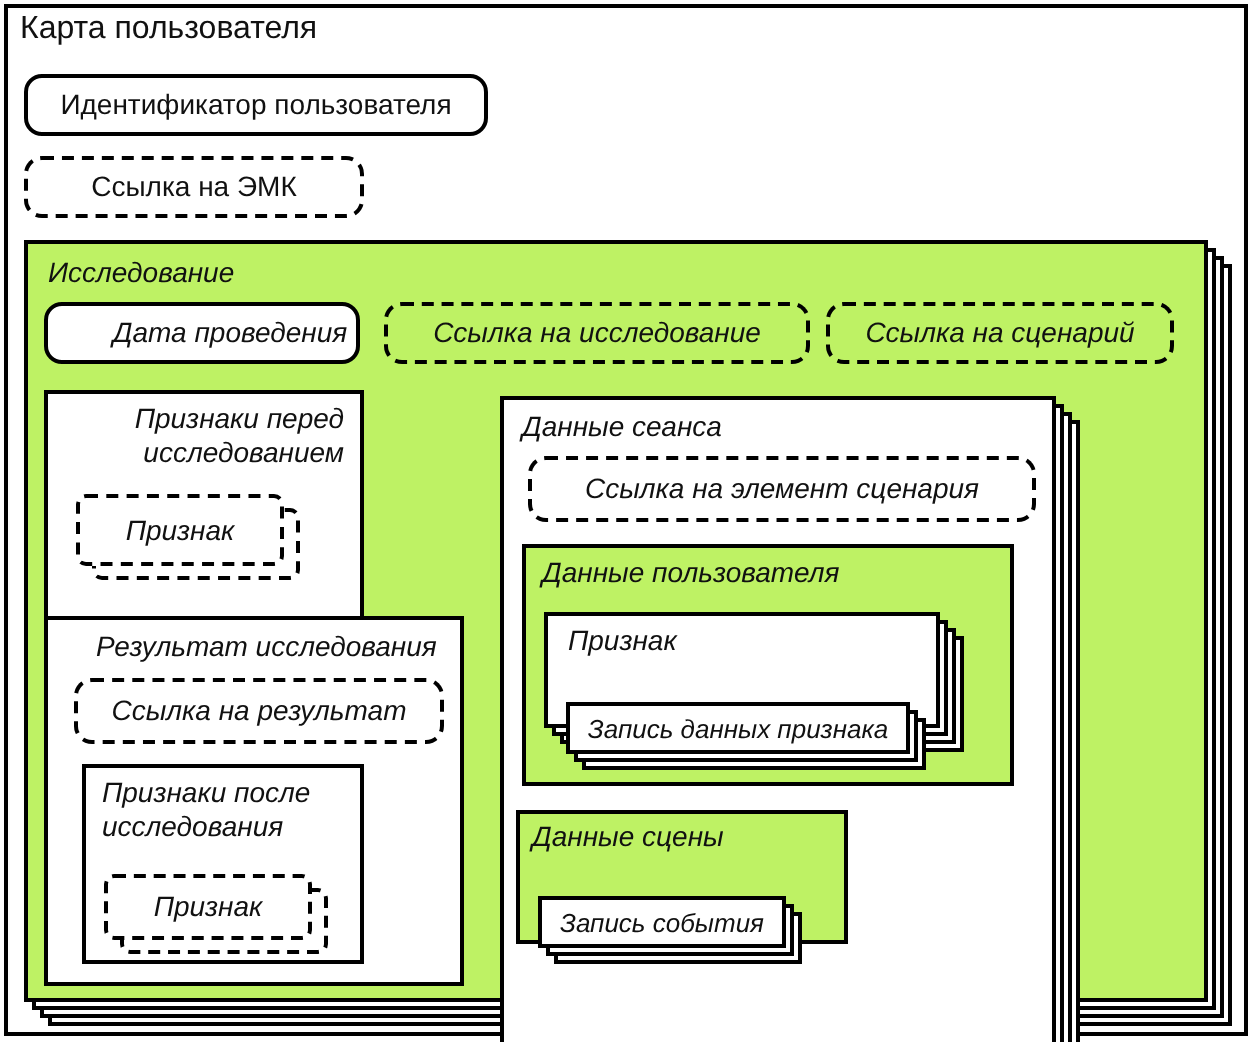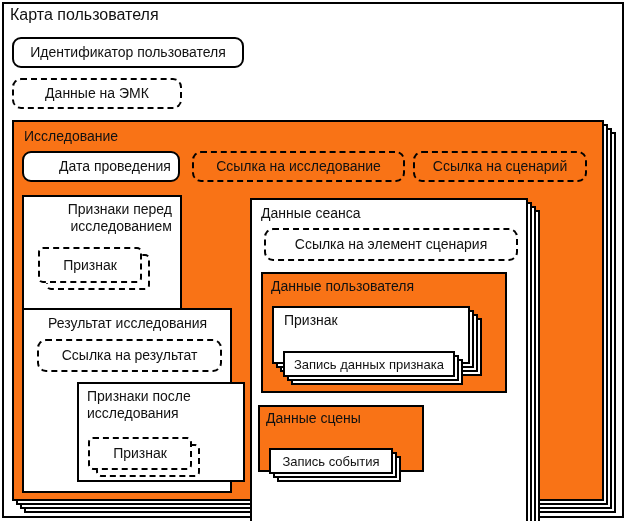--- a/index.html
+++ b/index.html
@@ -2,21 +2,21 @@
 <html><head>
 <meta charset="utf-8">
 <style>
   html,body{margin:0;padding:0;}
   body{
     width:627px;height:521px;background:#fff;position:relative;
     font-family:"Liberation Sans",sans-serif;color:#111;overflow:hidden;
   }
   .abs{position:absolute;box-sizing:border-box;}
   .solid{border:2px solid #000;background:#fff;}
-  .panel{background:#f97316;}
+  .panel{background:#bef264;font-style:italic;}
   .dashed{border:2px dashed #000;background:transparent;}
   .round{border-radius:9px;}
   .center{display:flex;align-items:center;justify-content:center;text-align:center;}
   .lbl{font-size:14px;line-height:1.2;white-space:nowrap;}
   .lbl-wrap{font-size:14px;line-height:1.18;white-space:normal;}
   .sm{font-size:13px;}
   .title{font-size:16px;}
   
   .stack3{box-shadow:
     4px 4px 0 -2px #fff, 4px 4px 0 0 #000,
@@ -38,21 +38,21 @@
 
 <div class="abs solid" style="left:2px;top:2px;width:622px;height:516px;"></div>
 
 <div class="abs title" style="left:10px;top:6px;">Карта пользователя</div>
 
 <div class="abs solid round center lbl" style="left:12px;top:37px;width:232px;height:31px;">
   <span>Идентификатор пользователя</span>
 </div>
 
 <div class="abs dashed round center lbl" style="left:12px;top:78px;width:170px;height:31px;">
-  <span>Данные на ЭМК</span>
+  <span>Ссылка на ЭМК</span>
 </div>
 
 <div class="abs solid panel stack3" style="left:12px;top:120px;width:592px;height:381px;">
 
   <div class="boxlabel lbl" style="left:10px;top:6px;">Исследование</div>
 
   <div class="abs solid round center lbl" style="left:8px;top:29px;width:158px;height:31px;padding-left:28px;">
     <span>Дата проведения</span>
   </div>
 
@@ -72,21 +72,21 @@
         <span>Признак</span>
       </div>
     </div>
   </div>
 
   <div class="abs solid" style="left:8px;top:186px;width:210px;height:185px;">
     <div class="boxlabel lbl" style="left:24px;top:5px;">Результат исследования</div>
     <div class="abs dashed round center lbl" style="left:13px;top:29px;width:185px;height:33px;">
       <span>Ссылка на результат</span>
     </div>
-    <div class="abs solid" style="left:17px;top:72px;width:168px;height:100px;margin-left:36px;">
+    <div class="abs solid" style="left:17px;top:72px;width:141px;height:100px;">
       <div class="boxlabel lbl-wrap" style="left:8px;top:4px;width:122px;">Признаки после исследования</div>
       <div class="dstack" style="left:9px;top:53px;width:104px;height:33px;">
         <div class="ghost"></div>
         <div class="front lbl">
           <span>Признак</span>
         </div>
       </div>
     </div>
   </div>
 

